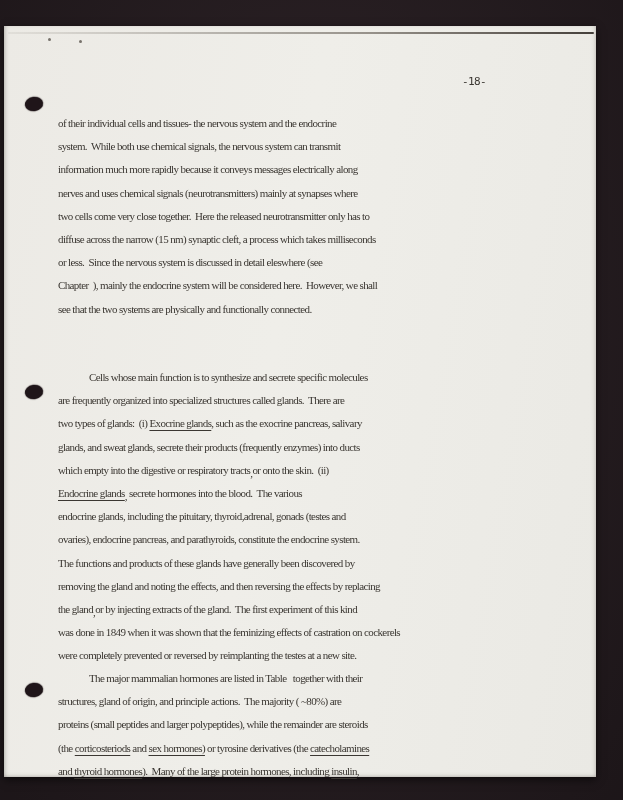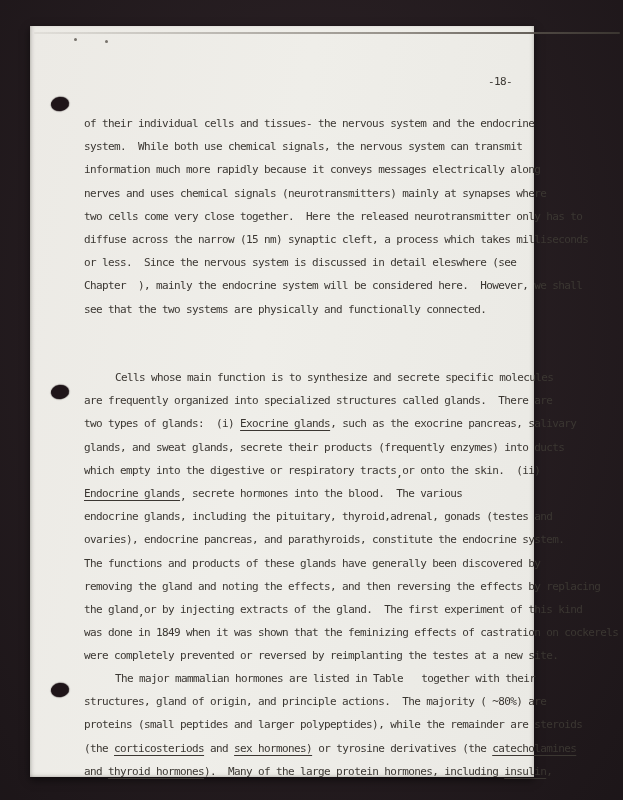--- a/index.html
+++ b/index.html
@@ -16,23 +16,23 @@
   }
   .scene {
     position: absolute;
     inset: 0;
     background:
       radial-gradient(ellipse at 50% 40%, rgba(70,55,60,0.25), rgba(0,0,0,0.25)),
       var(--bg, #261d21);
   }
   .paper {
     position: absolute;
-    left: 30px;
+    left: 4px;
     top: 26px;
-    width: 504px;
+    width: 592px;
     height: 751px;
     background: linear-gradient(100deg, #eceae5 0%, #efeee9 45%, #eae9e4 100%);
     box-shadow:
       0 3px 8px rgba(0,0,0,0.55),
       inset 3px 0 5px -3px rgba(90,85,80,0.55),
       inset -2px -2px 4px -2px rgba(120,112,105,0.5);
   }
   .top-edge-line {
     position: absolute;
     left: 4px;
@@ -78,20 +78,21 @@
   }
   .page-number {
     left: 458px;
     top: 49px;
     line-height: 14px;
   }
   .para {
     position: absolute;
     left: 54px;
     right: 6px;
+    font-family: Liberation Serif, serif;
   }
   .para.p-intro    { top: 86px;  }
   .para.p-heading  { top: 316px; }
   .para.p-glands   { top: 340px; }
   .para.p-hormones { top: 641px; }
   .tline {
     height: 23.2px;
     line-height: 23.2px;
   }
   .tline.indent { text-indent: 31px; }

